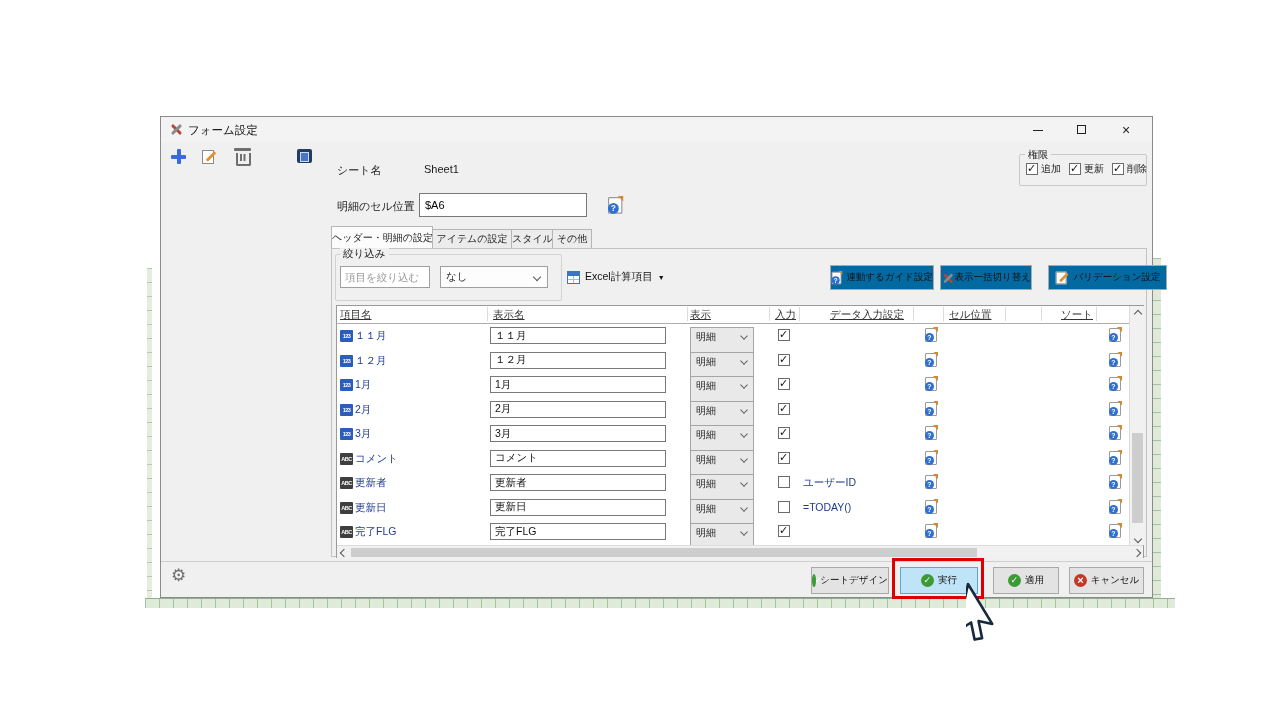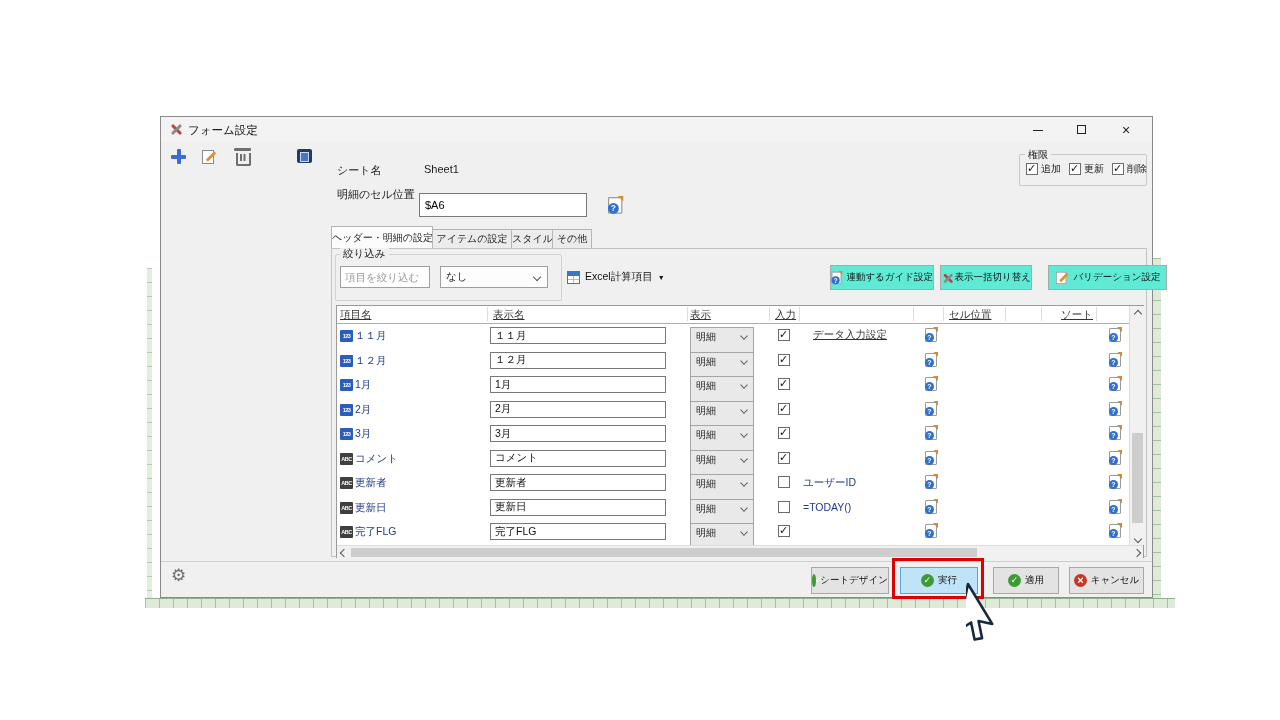--- a/index.html
+++ b/index.html
@@ -89,21 +89,21 @@
   #filter-select .chev{right:7px;top:7px;}
   
   #excel-calc{position:absolute;left:235px;top:19px;height:18px;display:flex;align-items:center;gap:5px;cursor:default;}
   .table-icon{position:relative;width:13px;height:13px;box-sizing:border-box;border:1px solid #3a77c2;
     background:linear-gradient(#3a77c2 0 4px,transparent 4px),
       linear-gradient(90deg,transparent 0 5px,#9dbfe4 5px 6px,transparent 6px),
       linear-gradient(transparent 0 7px,#9dbfe4 7px 8px,transparent 8px);background-color:#fff;}
   #excel-calc-label{font-size:10.5px;color:#111;}
   #excel-calc-arrow{font-size:7px;color:#111;}
   
-  .act-btn{position:absolute;top:16px;height:25px;background:#5eead4;border:1px solid #a9a9a9;box-sizing:border-box;
+  .act-btn{position:absolute;top:16px;height:25px;background:#0369a1;border:1px solid #a9a9a9;box-sizing:border-box;
     display:flex;align-items:center;justify-content:center;gap:4px;}
   .act-label{font-size:9.5px;color:#111;white-space:nowrap;}
   .mini{display:inline-block;transform:scale(.9);}
   
   #grid{position:absolute;left:4px;top:56px;width:808px;height:253px;background:#fff;border:1px solid #9a9a9a;box-sizing:border-box;}
   #grid-header{position:absolute;left:0;top:0;width:100%;height:17px;background:#fff;border-bottom:1px solid #aeaeae;}
   .th{position:absolute;top:2px;font-size:10.5px;color:#333;white-space:nowrap;text-decoration:underline;}
   .th-sep{position:absolute;top:1px;width:1px;height:14px;background:#dcdcdc;}
   #grid-body{position:absolute;left:0;top:0;width:100%;height:239px;overflow:hidden;}
   .grid-row{position:absolute;left:0;width:790px;height:24px;}
@@ -164,21 +164,21 @@
     </div>
 
     <span class="tb-btn" style="left:10px;"><span class="plus-icon"></span></span>
     <span class="tb-btn" style="left:41px;"><span class="edit-icon"></span></span>
     <span class="tb-btn" style="left:74px;"><span class="trash-icon"></span></span>
     <span class="tb-btn" style="left:136px;"><span class="book-icon"></span></span>
 
 
     <span class="fld-label" style="left:176px;top:46px;">シート名</span>
     <span class="fld-label" style="left:263px;top:46px;">Sheet1</span>
-    <span class="fld-label" style="left:176px;top:70px;">明細のセル位置</span>
+    <span class="fld-label" style="left:176px;top:82px;">明細のセル位置</span>
     <input id="cell-input" type="text" value="$A6" style="">
     <span class="guide-icon guide-lg" style="position:absolute;left:447px;top:80px;"></span>
 
     <div id="perm-box"></div>
     <span id="perm-label">権限</span>
     <div id="perm-items">
         <span class="perm">
           <span class="cb checked"></span>
           <span class="perm-label">追加</span>
         </span>
@@ -331,21 +331,21 @@
               <span class="data-entry"></span>
               <span class="guide-icon g1"></span>
               <span class="guide-icon g2"></span>
             </div>
           </div>
         <div id="grid-header">
             <span class="th" style="left: 3px;">項目名</span>
             <span class="th" style="left: 156px; text-align: center;">表示名</span>
             <span class="th" style="left: 353px;">表示</span>
             <span class="th" style="left: 438px;">入力</span>
-            <span class="th" style="left: 476px; margin-top: 20px;">データ入力設定</span>
+            <span class="th" style="left: 493px;">データ入力設定</span>
             <span class="th" style="left: 612px;">セル位置</span>
             <span class="th" style="left: 724px;">ソート</span>
             <span class="th-sep" style="left: 150px;"></span>
             <span class="th-sep" style="left: 350px;"></span>
             <span class="th-sep" style="left: 432px;"></span>
             <span class="th-sep" style="left: 462px;"></span>
             <span class="th-sep" style="left: 576px;"></span>
             <span class="th-sep" style="left: 606px;"></span>
             <span class="th-sep" style="left: 668px;"></span>
             <span class="th-sep" style="left: 704px;"></span>

